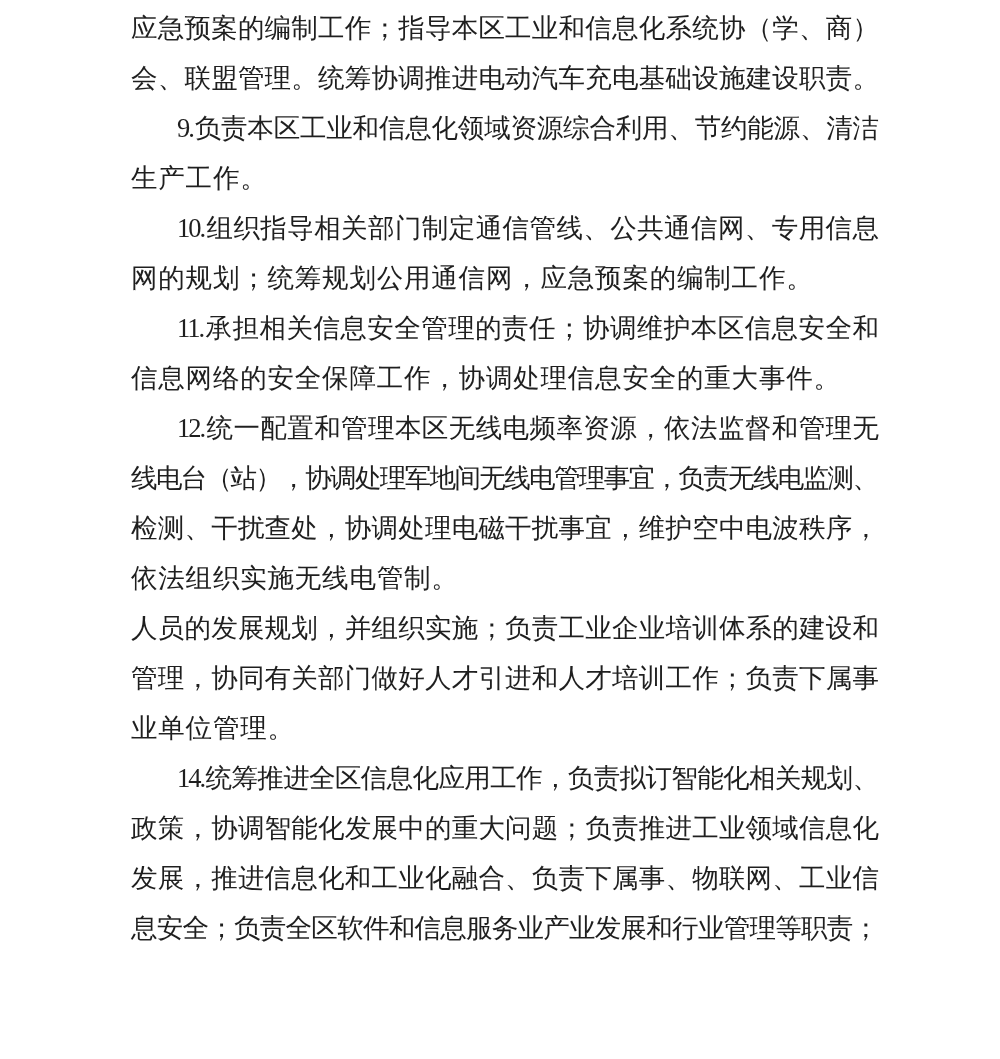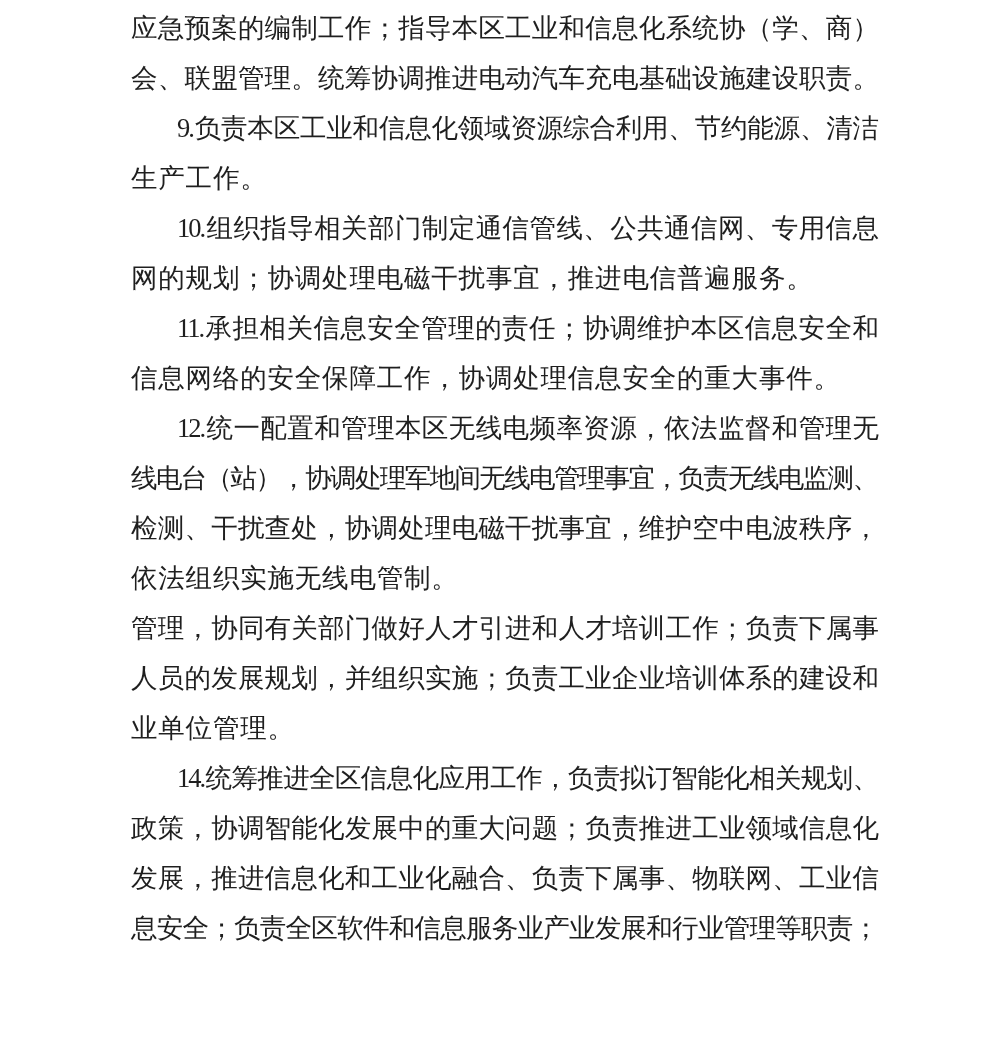--- a/index.html
+++ b/index.html
@@ -41,28 +41,28 @@
 </head>
 <body>
 
 <div class="page" style="color: rgb(31, 31, 31); background: rgb(255, 255, 255);">
   <div class="textblock">
     <div class="line j">应急预案的编制工作；指导本区工业和信息化系统协（学、商）</div>
     <div class="line j">会、联盟管理。统筹协调推进电动汽车充电基础设施建设职责。</div>
     <div class="line j ind">9.负责本区工业和信息化领域资源综合利用、节约能源、清洁</div>
     <div class="line">生产工作。</div>
     <div class="line j ind">10.组织指导相关部门制定通信管线、公共通信网、专用信息</div>
-    <div class="line">网的规划；协调处理电磁干扰事宜，推进电信普遍服务。</div>
+    <div class="line">网的规划；统筹规划公用通信网，应急预案的编制工作。</div>
     <div class="line j ind">11.承担相关信息安全管理的责任；协调维护本区信息安全和</div>
     <div class="line">信息网络的安全保障工作，协调处理信息安全的重大事件。</div>
     <div class="line j ind">12.统一配置和管理本区无线电频率资源，依法监督和管理无</div>
     <div class="line j">线电台（站），协调处理军地间无线电管理事宜，负责无线电监测、</div>
     <div class="line j">检测、干扰查处，协调处理电磁干扰事宜，维护空中电波秩序，</div>
     <div class="line">依法组织实施无线电管制。</div>
+    <div class="line j">人员的发展规划，并组织实施；负责工业企业培训体系的建设和</div>
     <div class="line j">管理，协同有关部门做好人才引进和人才培训工作；负责下属事</div>
-    <div class="line j">人员的发展规划，并组织实施；负责工业企业培训体系的建设和</div>
     <div class="line">业单位管理。</div>
     <div class="line j ind">14.统筹推进全区信息化应用工作，负责拟订智能化相关规划、</div>
     <div class="line j">政策，协调智能化发展中的重大问题；负责推进工业领域信息化</div>
     <div class="line j">发展，推进信息化和工业化融合、负责下属事、物联网、工业信</div>
     <div class="line j">息安全；负责全区软件和信息服务业产业发展和行业管理等职责；</div>
   </div>
 </div>
 
 </body></html>

